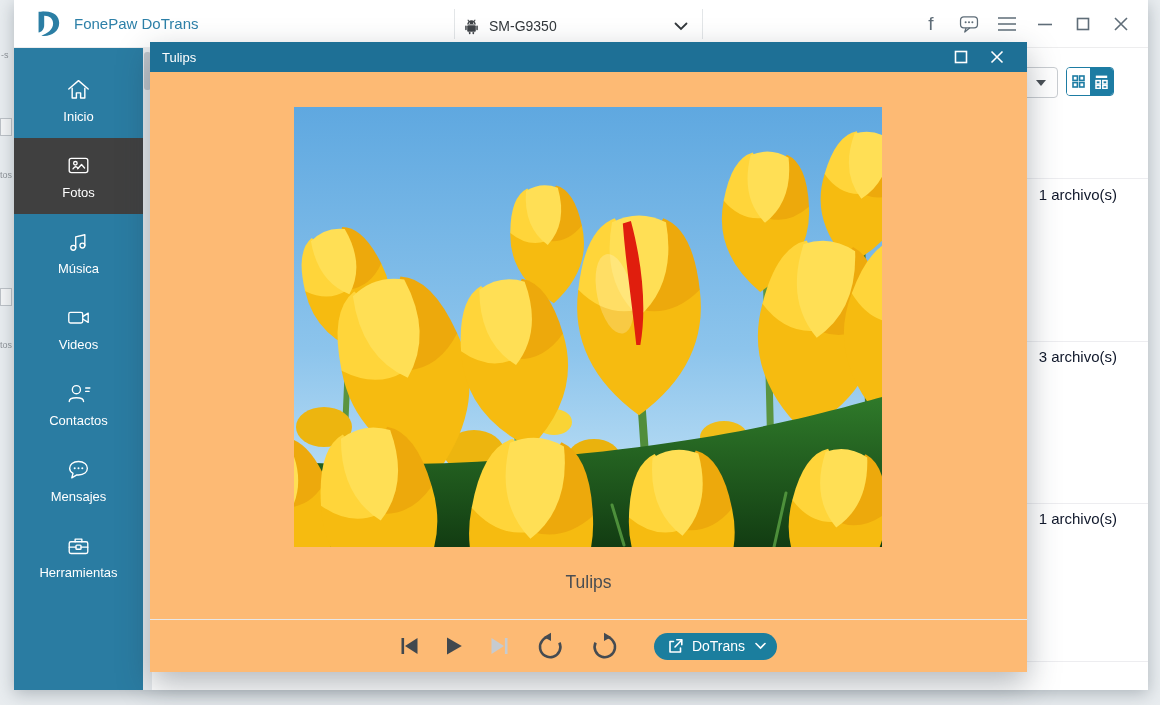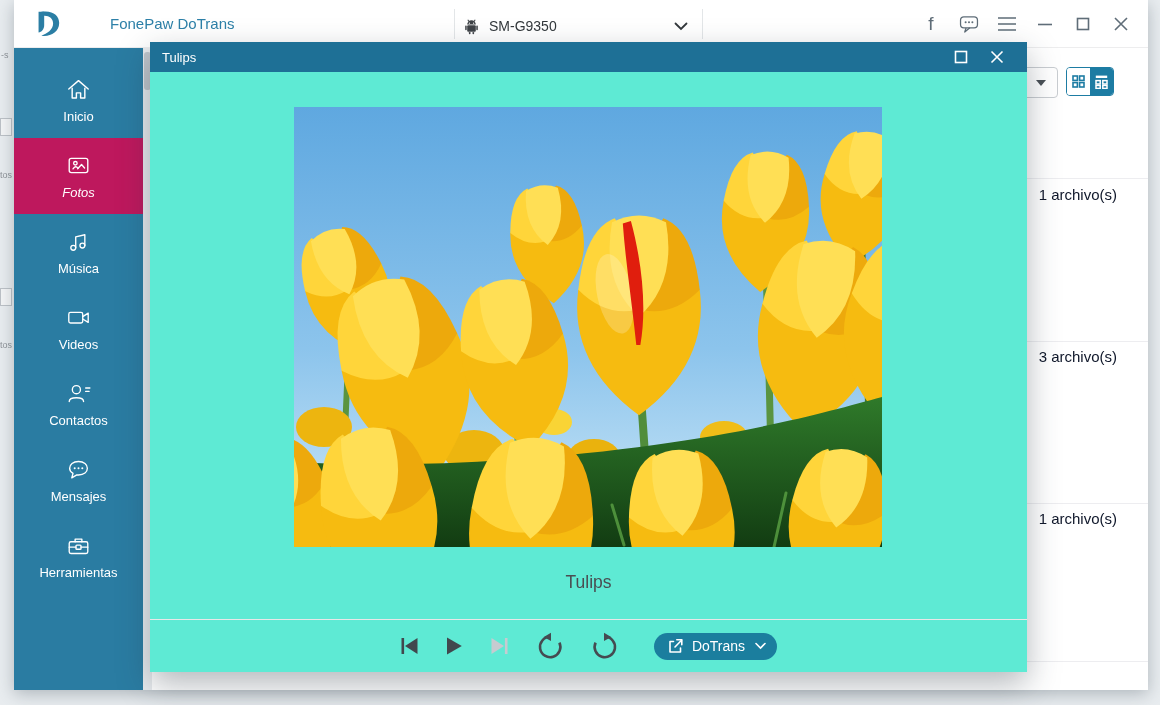--- a/index.html
+++ b/index.html
@@ -17,48 +17,48 @@
   .desk-frag-text { position:absolute; font-size:9px; color:#8d9297; z-index:0; }
   .desk-frag-box { position:absolute; width:12px; height:18px; border:1px solid #bcc1c6; background:#f4f5f6; z-index:0; }
   
   .window {
     position:absolute; left:14px; top:0; width:1134px; height:690px;
     background:#ffffff; box-shadow:0 4px 16px rgba(80,92,102,.38); z-index:1;
   }
   
   .app-header { position:absolute; left:0; top:0; width:1134px; height:48px; background:#fff; border-bottom:1px solid #ededee; }
   .logo { position:absolute; left:18px; top:9px; width:30px; height:30px; }
-  .brand { position:absolute; left:60px; top:0; height:48px; line-height:48px; font-size:15px; color:#2d80a8;margin-left:36px; }
+  .brand { position:absolute; left:60px; top:0; height:48px; line-height:48px; font-size:15px; color:#2d80a8; }
   .hsep { position:absolute; top:9px; width:1px; height:30px; background:#e3e6e8; }
   .device { position:absolute; left:448px; top:0; width:240px; height:48px; display:flex; align-items:center; gap:10px; padding:4px 14px 0 2px; cursor:pointer; }
   .device-label { font-size:14px; color:#33383c; }
   .chev-down { margin-left:auto; }
   .header-actions { position:absolute; right:8px; top:0; height:48px; display:flex; align-items:center; gap:16px; padding-right:8px; }
   .h-act { width:22px; height:24px; display:flex; align-items:center; justify-content:center; cursor:pointer; }
   .fb-f { font-size:19px; color:#5f6d78; font-weight:400; }
   
   .sidebar { position:absolute; left:0; top:48px; width:129px; height:642px; background:#2a7ca2; padding-top:14px; }
   .side-item { height:76px; display:flex; flex-direction:column; align-items:center; justify-content:center; color:#fff; cursor:pointer; }
-  .side-item.selected { background:#be185d;font-style:italic; }
+  .side-item.selected { background:#404040; }
   .side-item .lbl { margin-top:6px; font-size:13px; }
   .side-item svg { display:block; }
   
   .scroll-strip { position:absolute; left:129px; top:48px; width:9px; height:642px; background:#e8ebee; }
   .scroll-thumb { position:absolute; left:130px; top:52px; width:7px; height:38px; background:#c0c6cc; border-radius:3px; }
   .dropdown-stub { position:absolute; right:90px; top:67px; width:66px; height:31px; background:#fff; border:1px solid #c9cdd1; border-radius:4px; display:flex; align-items:center; justify-content:flex-end; padding-right:11px; cursor:pointer; }
   .view-toggle { position:absolute; right:34px; top:67px; width:48px; height:29px; border:1px solid #1d7ca3; border-radius:4px; overflow:hidden; display:flex; }
   .seg { width:24px; height:100%; display:flex; align-items:center; justify-content:center; cursor:pointer; }
   .seg.grid { background:#fff; }
   .seg.grouped { background:#1d7ca3; }
   .gdivider { position:absolute; left:138px; width:996px; height:1px; background:#ededf0; }
   .group-count { position:absolute; right:31px; font-size:15px; color:#0f172a; }
   
   .statusbar { position:absolute; left:129px; top:670px; width:1005px; height:20px; background:#f4f6f7; border-top:1px solid #e2e4e6; font-size:12.5px; color:#65696d; line-height:19px; padding-left:220px; }
   
-  .dialog { position:absolute; left:150px; top:42px; width:877px; height:630px; background:#5eead4; box-shadow:0 12px 30px rgba(40,52,62,.35); z-index:5; }
+  .dialog { position:absolute; left:150px; top:42px; width:877px; height:630px; background:#fdba74; box-shadow:0 12px 30px rgba(40,52,62,.35); z-index:5; }
   .dlg-titlebar { position:absolute; left:0; top:0; width:100%; height:30px; background:#1e7096; display:flex; align-items:center; padding:0 14px 0 12px; }
   .dlg-title { color:#fff; font-size:13px; }
   .dlg-btns { margin-left:auto; display:flex; align-items:center; gap:20px; padding-right:8px; }
   .dlg-btn { width:16px; height:16px; display:flex; align-items:center; justify-content:center; cursor:pointer; }
   .photo { position:absolute; left:144px; top:65px; width:588px; height:440px; overflow:hidden; }
   .photo svg { display:block; }
   .caption { position:absolute; left:0; top:530px; width:100%; text-align:center; font-size:17.5px; color:#4a4e52; }
   .dlg-divider { position:absolute; left:0; top:577px; width:100%; height:1px; background:#e8e8e8; }
   .dlg-footer { position:absolute; left:0; top:578px; width:100%; height:52px; display:flex; align-items:center; justify-content:center; gap:27px; }
   .pb { display:flex; align-items:center; justify-content:center; cursor:pointer; }

